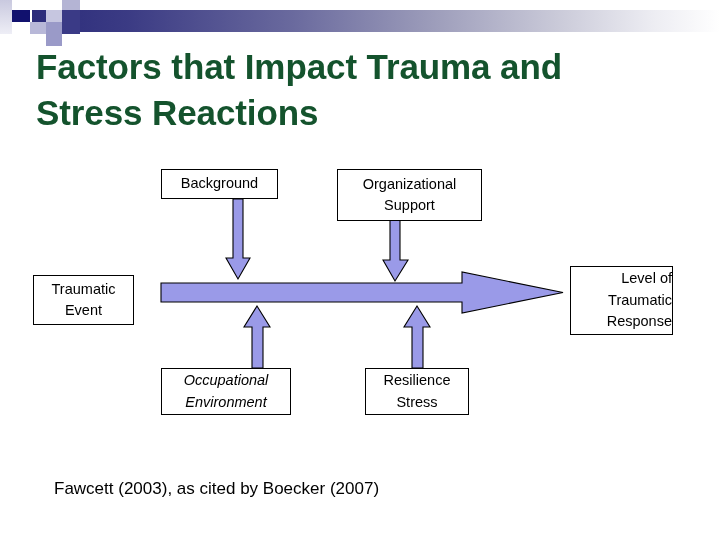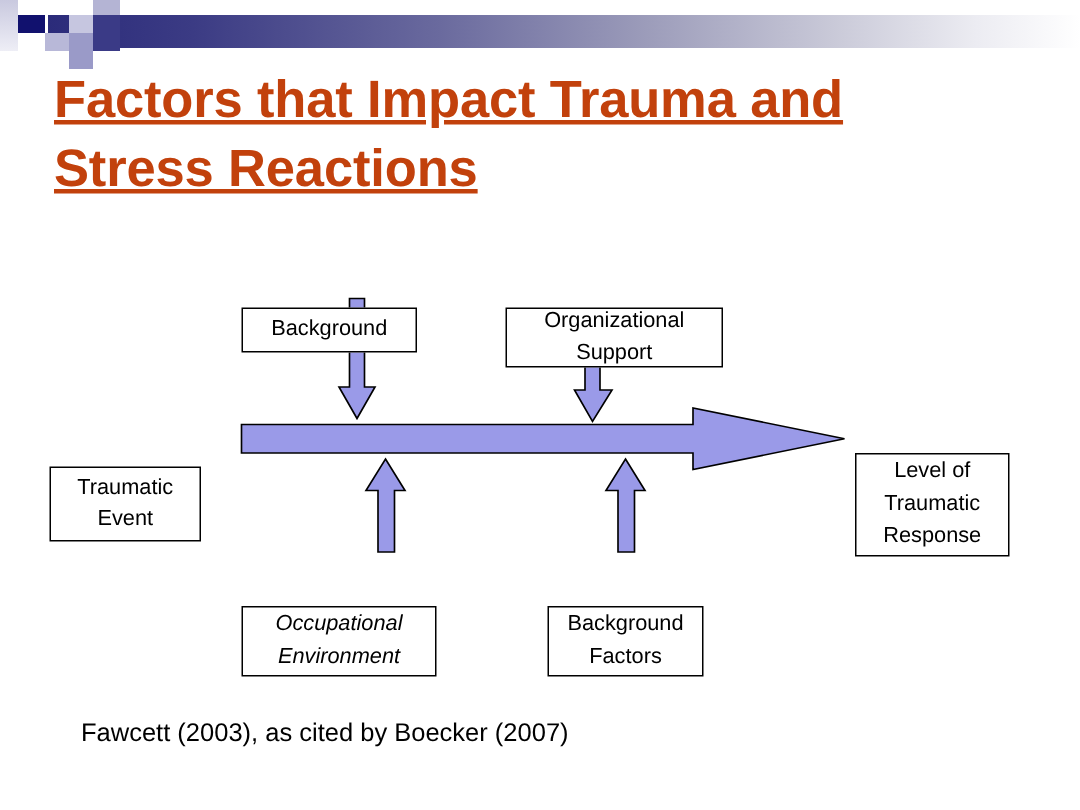--- a/index.html
+++ b/index.html
@@ -44,45 +44,43 @@
 
   
   #page-title {
     position: absolute;
     left: 36px; top: 44px;
     width: 640px;
     font-size: 35px;
     font-weight: bold;
     line-height: 1.32;
     letter-spacing: -0.1px;
-    color: #c2410c;
-    text-decoration: underline;
+    color: #14532d;
   }
 
   
   .node-box {
     position: absolute;
     box-sizing: border-box;
     border: 1px solid #000000;
     background: #ffffff;
     display: flex;
     align-items: center;
     justify-content: center;
     text-align: center;
     font-size: 14.5px;
     line-height: 1.48;
     color: #000000;
     z-index: 5;
-    margin-top: 36px;
   }
 
   #box-background          { left: 161px; top: 169px; width: 117px; height: 30px; }
-  #box-organizational      { left: 337px; top: 169px; width: 145px; height: 40px; }
+  #box-organizational      { left: 337px; top: 169px; width: 145px; height: 52px; }
   #box-traumatic-event     { left: 33px;  top: 275px; width: 101px; height: 50px; }
-  #box-level-response      { left: 570px; top: 266px; width: 103px; height: 69px; }
+  #box-level-response      { left: 570px; top: 266px; width: 103px; height: 69px; text-align: right; }
   #box-occupational        { left: 161px; top: 368px; width: 130px; height: 47px; font-style: italic; }
   #box-resilience          { left: 365px; top: 368px; width: 104px; height: 47px; }
 
   
   #arrow-layer {
     position: absolute;
     left: 0; top: 0;
     width: 720px; height: 540px;
     z-index: 2;
     pointer-events: none;
@@ -134,15 +132,15 @@
 <div class="node-box" id="box-background">Background</div>
 
 <div class="node-box" id="box-organizational">Organizational Support</div>
 
 <div class="node-box" id="box-traumatic-event">Traumatic Event</div>
 
 <div class="node-box" id="box-level-response">Level of Traumatic Response</div>
 
 <div class="node-box" id="box-occupational">Occupational Environment</div>
 
-<div class="node-box" id="box-resilience">Background Factors</div>
+<div class="node-box" id="box-resilience">Resilience Stress</div>
 
 <div id="citation">Fawcett (2003), as cited by Boecker (2007)</div>
 
 </body></html>

